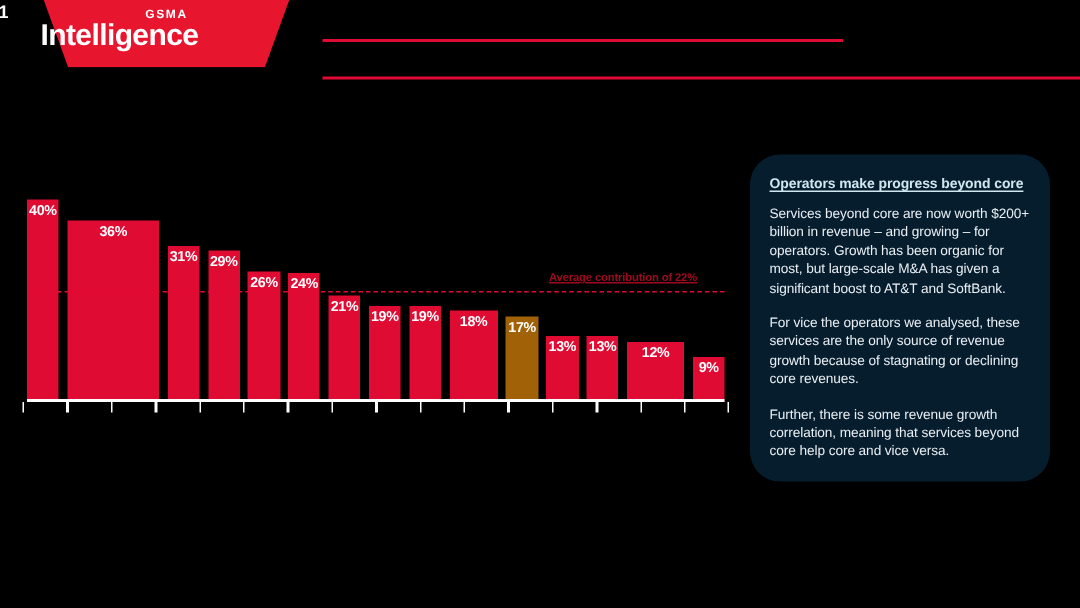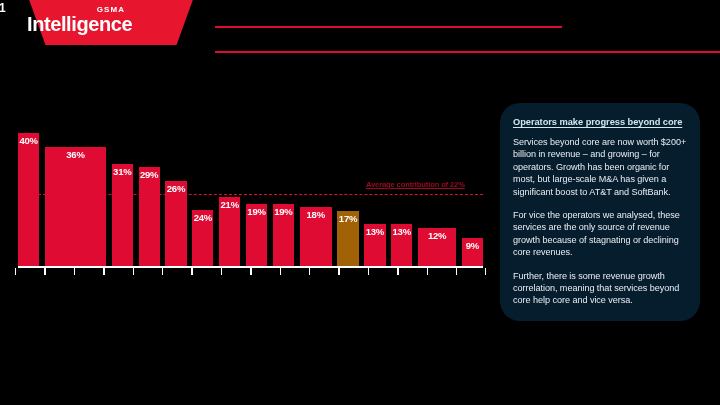--- a/index.html
+++ b/index.html
@@ -238,21 +238,21 @@
         </div>
         <div class="bar" style="height: 104.273px; background: rgb(224, 11, 51);">
           <div class="bar-label">31%</div>
         </div>
         <div class="bar" style="height: 101px; background: rgb(224, 11, 51);">
           <div class="bar-label">29%</div>
         </div>
         <div class="bar" style="height: 87.4545px; background: rgb(224, 11, 51);">
           <div class="bar-label">26%</div>
         </div>
-        <div class="bar" style="height: 58px; background: rgb(224, 11, 51);">
+        <div class="bar" style="height: 86px; background: rgb(224, 11, 51);">
           <div class="bar-label">24%</div>
         </div>
         <div class="bar" style="height: 70.6364px; background: rgb(224, 11, 51);">
           <div class="bar-label">21%</div>
         </div>
         <div class="bar" style="height: 63.9091px; background: rgb(224, 11, 51);">
           <div class="bar-label">19%</div>
         </div>
         <div class="bar" style="height: 63.9091px; background: rgb(224, 11, 51);">
           <div class="bar-label">19%</div>

